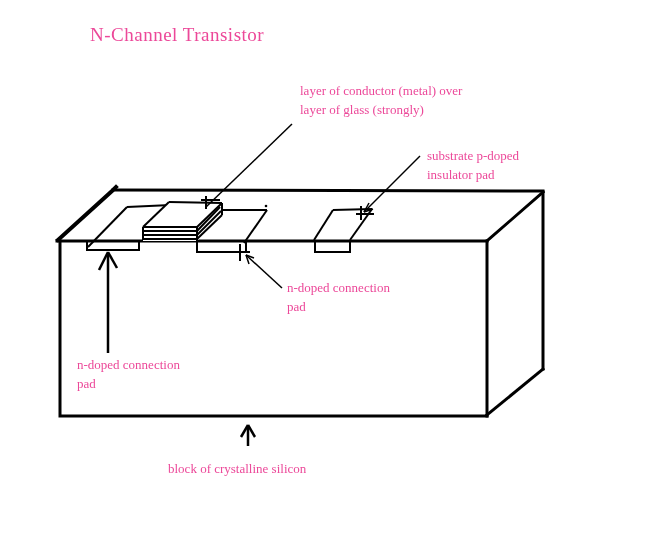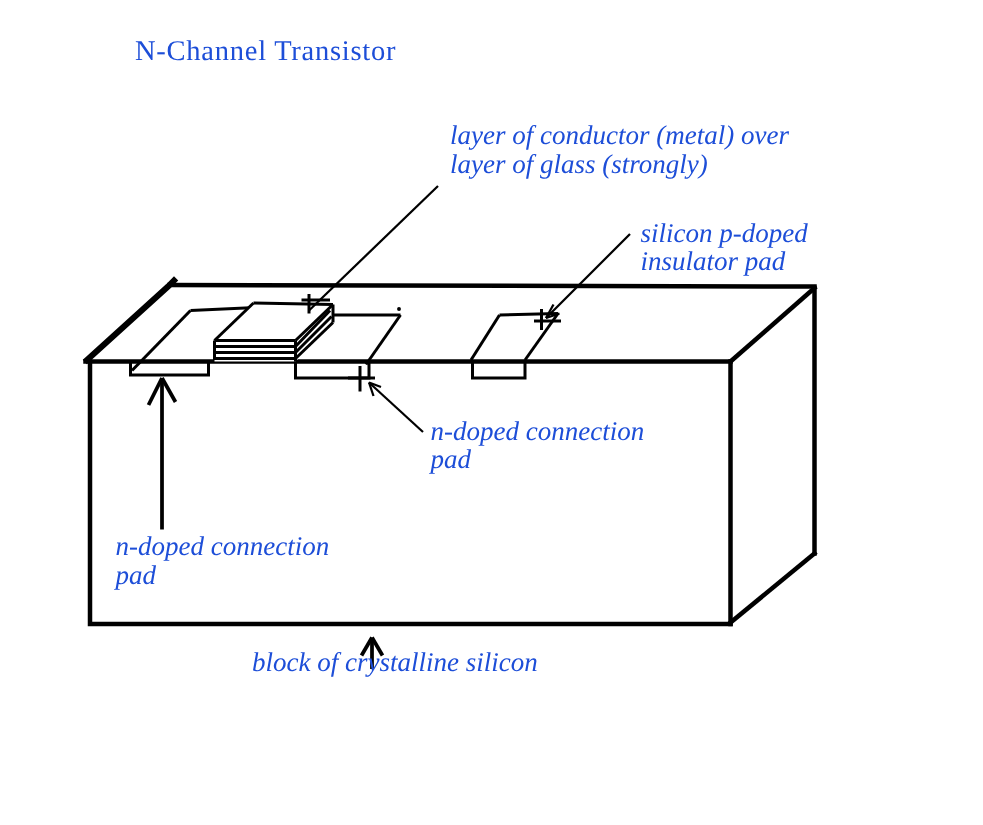--- a/index.html
+++ b/index.html
@@ -2,44 +2,43 @@
 <html><head>
 <meta charset="utf-8">
 <style>
   html, body { margin: 0; padding: 0; background: #ffffff; }
   #canvas {
     position: relative;
     width: 655px;
     height: 550px;
     background: #ffffff;
     font-family: "Liberation Serif", "DejaVu Serif", serif;
-    color: #1d4ed8;
+    color: #ec4899;
     overflow: hidden;
   }
   #drawing { position: absolute; left: 0; top: 0; }
   .title {
     position: absolute;
     left: 90px; top: 24px;
     font-size: 19px;
     letter-spacing: 0.5px;
     white-space: nowrap;
   }
   .lbl {
     position: absolute;
-    font-size: 18px;
+    font-size: 13px;
     line-height: 19px;
     white-space: nowrap;
-    font-style: italic;
   }
   .lbl-conductor { left: 300px; top: 81px; }
   .lbl-strongly-p { left: 427px; top: 146px; }
   .lbl-n-right { left: 287px; top: 278px; }
   .lbl-n-left { left: 77px; top: 355px; }
   .lbl-substrate { left: 303px; top: 373px; }
-  .lbl-silicon { left: 168px; top: 432px; }
+  .lbl-silicon { left: 168px; top: 459px; }
   svg path, svg line, svg polyline { stroke: #000000; fill: none; }
 </style>
 </head>
 <body>
 
 <div id="canvas">
 
   <svg id="drawing" width="655" height="550" viewBox="0 0 655 550">
 
     <g stroke-width="3" stroke-linecap="square">
@@ -136,21 +135,21 @@
   </svg>
 
   <div class="title">N-Channel Transistor</div>
 
   <div class="lbl lbl-conductor">
     <span>layer of conductor (metal) over</span><br>
     <span>layer of glass (strongly)</span>
   </div>
 
   <div class="lbl lbl-strongly-p">
-    <span>silicon p-doped</span><br>
+    <span>substrate p-doped</span><br>
     <span>insulator pad</span>
   </div>
 
   <div class="lbl lbl-n-right">
     <span>n-doped connection</span><br>
     <span>pad</span>
   </div>
 
   <div class="lbl lbl-n-left">
     <span>n-doped connection</span><br>

